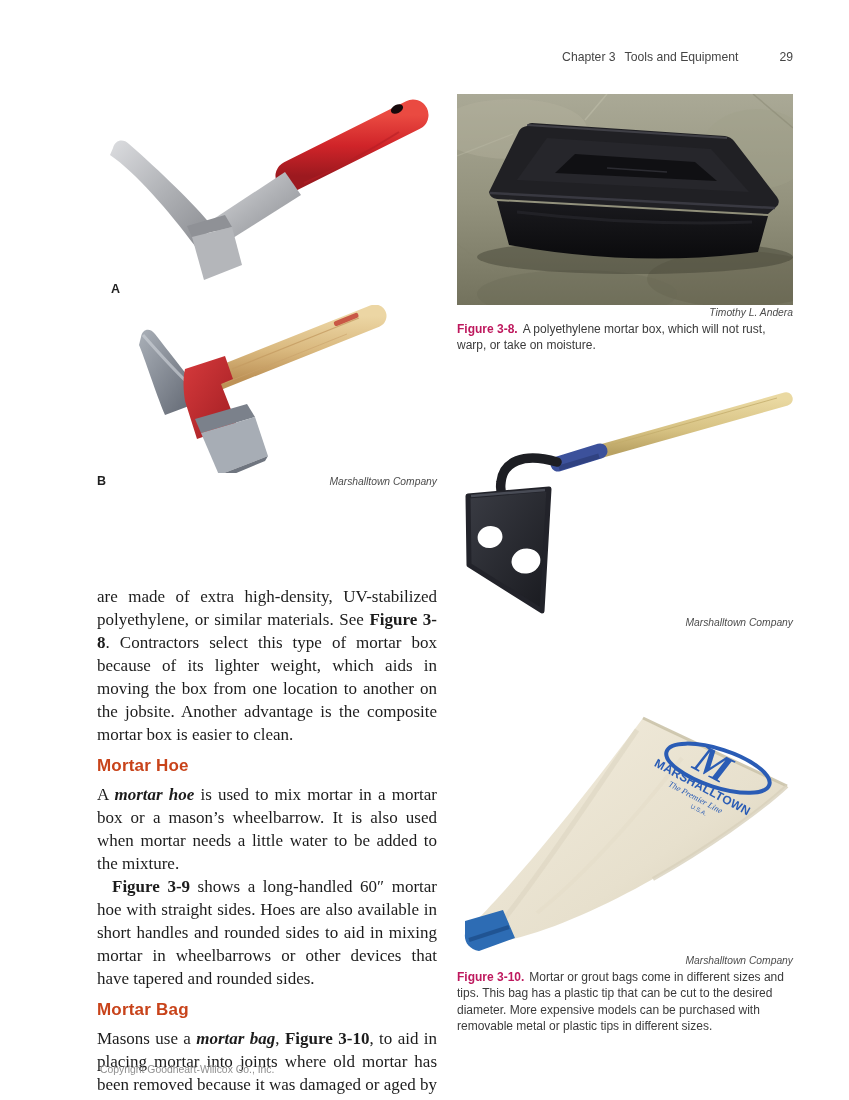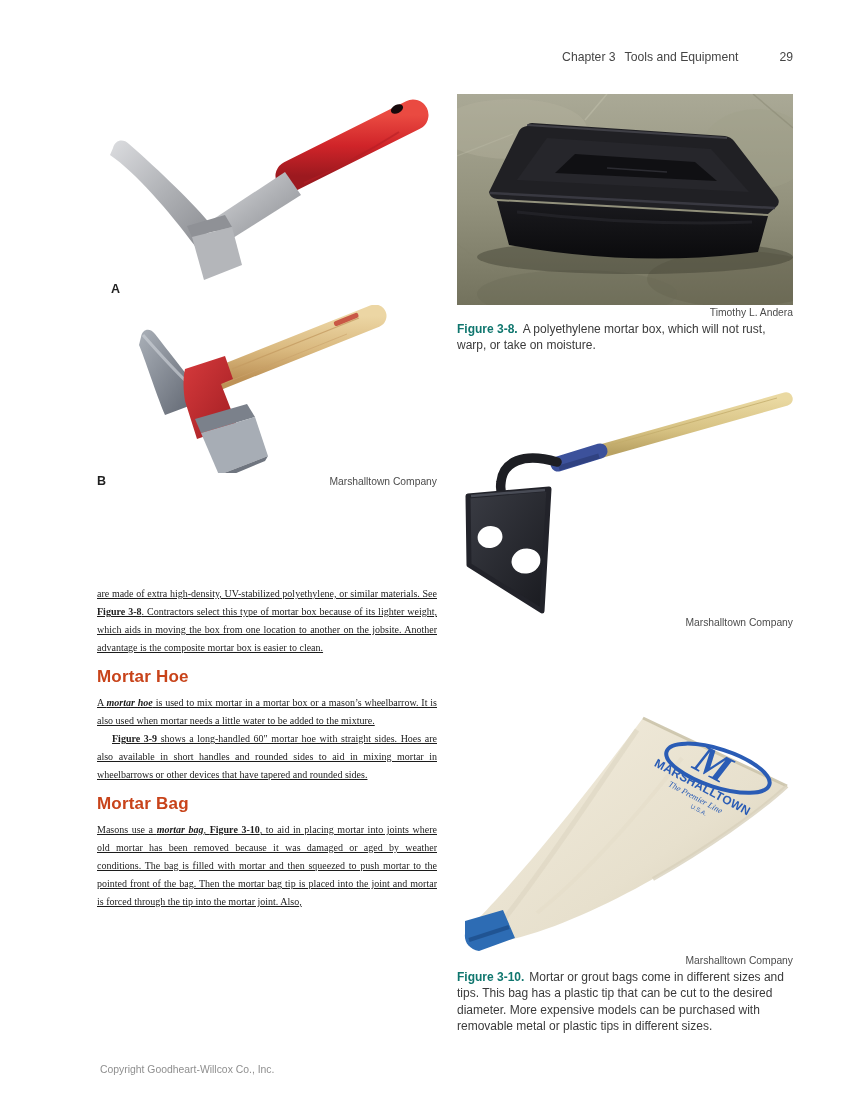--- a/index.html
+++ b/index.html
@@ -15,40 +15,39 @@
   .running-head {
     position:absolute; top:42px; right:56px;
     display:flex; align-items:baseline;
     font-family:"Liberation Sans", sans-serif;
     font-size:12.2px; color:#454545;
   }
   .rh-title { margin-left:9px; }
   .rh-page  { margin-left:41px; }
 
   .body-text {
-    font-size:10px; line-height:18px; text-align:justify;
+    font-size:17px; line-height:23px; text-align:justify;
     color:#1c1c1c;
-    text-decoration:underline;
   }
   .indent { text-indent:15px; }
   .section {
     font-family:"Liberation Sans", sans-serif; font-weight:bold;
     font-size:17px; color:#c8431a; letter-spacing:.2px;
     margin-top:10px; margin-bottom:7px;
   }
   .left-flow .body-text + .body-text { margin-top:0; }
 
   .caption {
     font-family:"Liberation Sans", sans-serif;
     font-size:12px; line-height:16.4px; color:#3a3a3a;
   }
-  .figlabel { font-weight:bold; color:#0f766e; margin-right:5px; }
+  .figlabel { font-weight:bold; color:#be185d; margin-right:5px; }
   .credit {
     font-family:"Liberation Sans", sans-serif;
-    font-size:10.3px; color:#4c4c4c; text-align:right;
+    font-size:10.3px; font-style:italic; color:#4c4c4c; text-align:right;
   }
   .ab-label {
     font-family:"Liberation Sans", sans-serif; font-weight:bold;
     font-size:12.5px; color:#1f1f1f;
   }
   .fig-foot { display:flex; justify-content:space-between; align-items:baseline; }
   .footer {
     position:absolute; left:100px; top:1056px;
     font-family:"Liberation Sans", sans-serif;
     font-size:10.4px; color:#8f8f8f;

